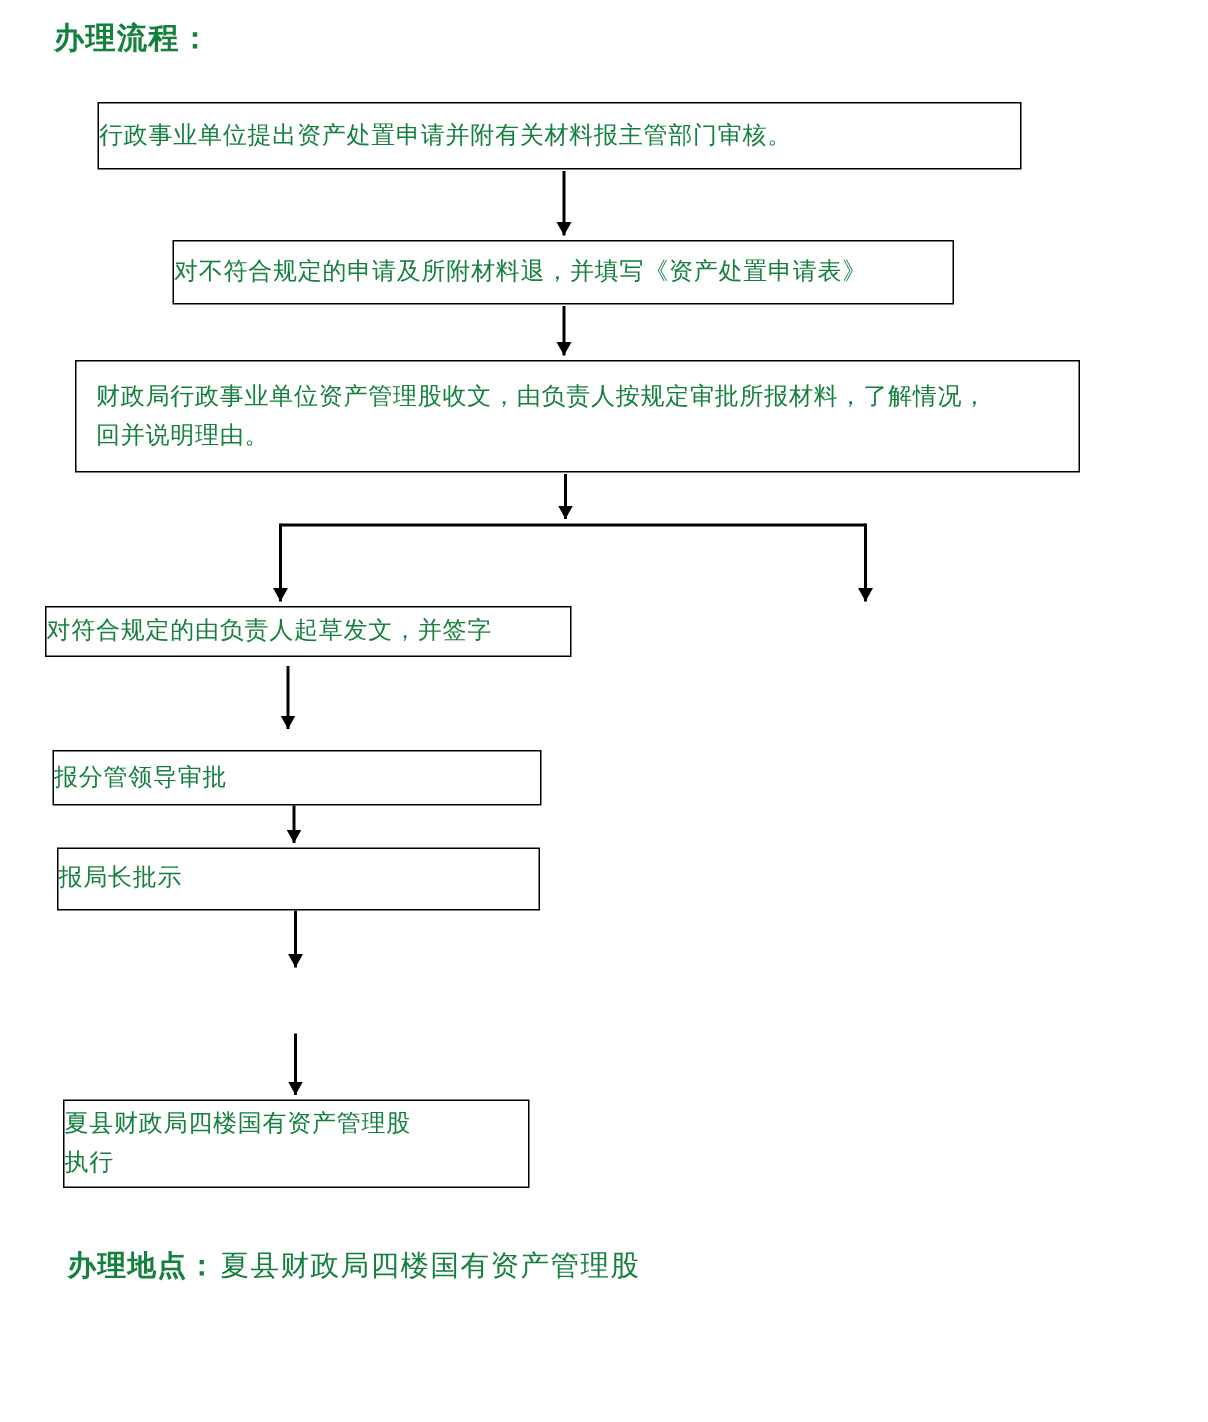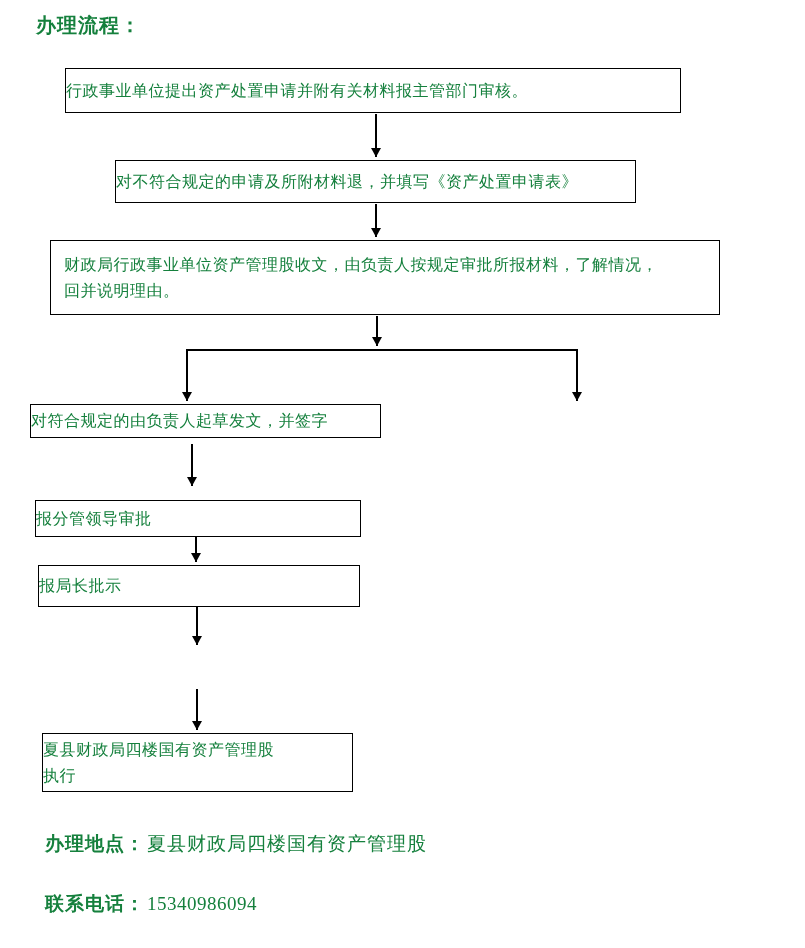--- a/index.html
+++ b/index.html
@@ -132,17 +132,14 @@
 
   <div class="node" id="n9">
     <span class="node-label">夏县财政局四楼国有资产管理股
 执行</span>
   </div>
 
   <div class="footer-line" id="location-line">
     <span class="label">办理地点：</span><span class="value">夏县财政局四楼国有资产管理股</span>
   </div>
 
-  <div class="footer-line" id="phone-line">
-    <span class="label">联系电话：</span><span class="value">15340986094</span>
-  </div>
 
 </div>
 
 </body></html>

